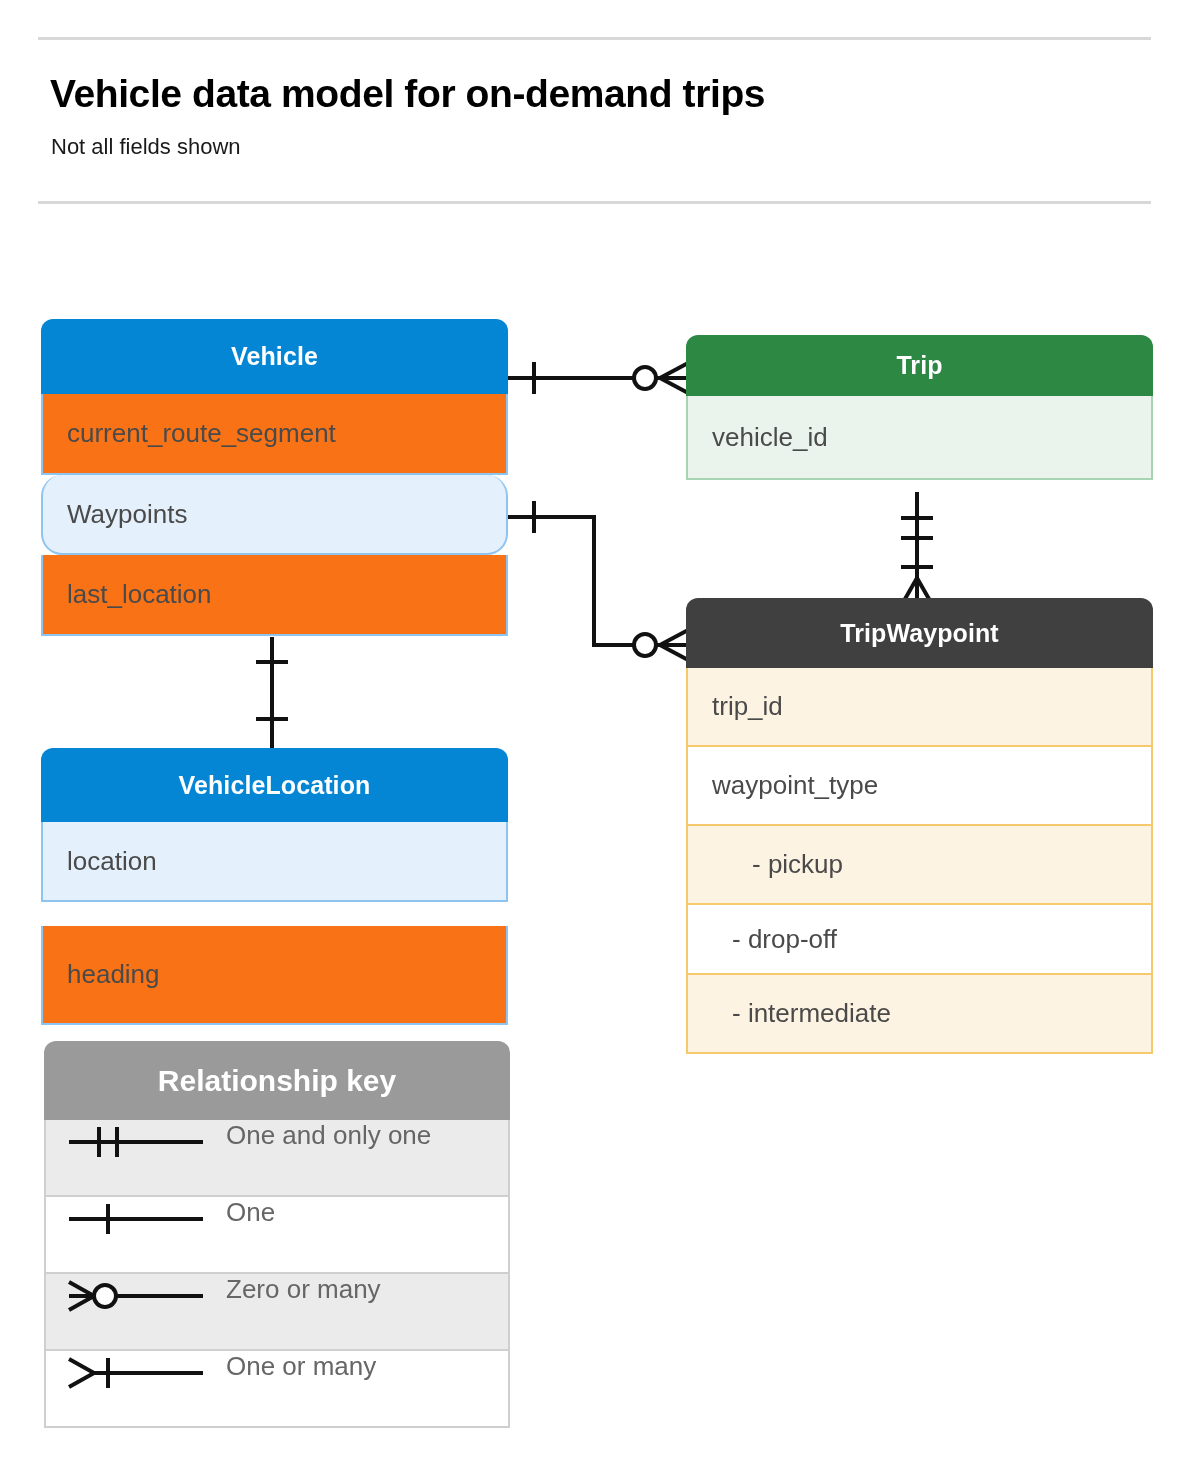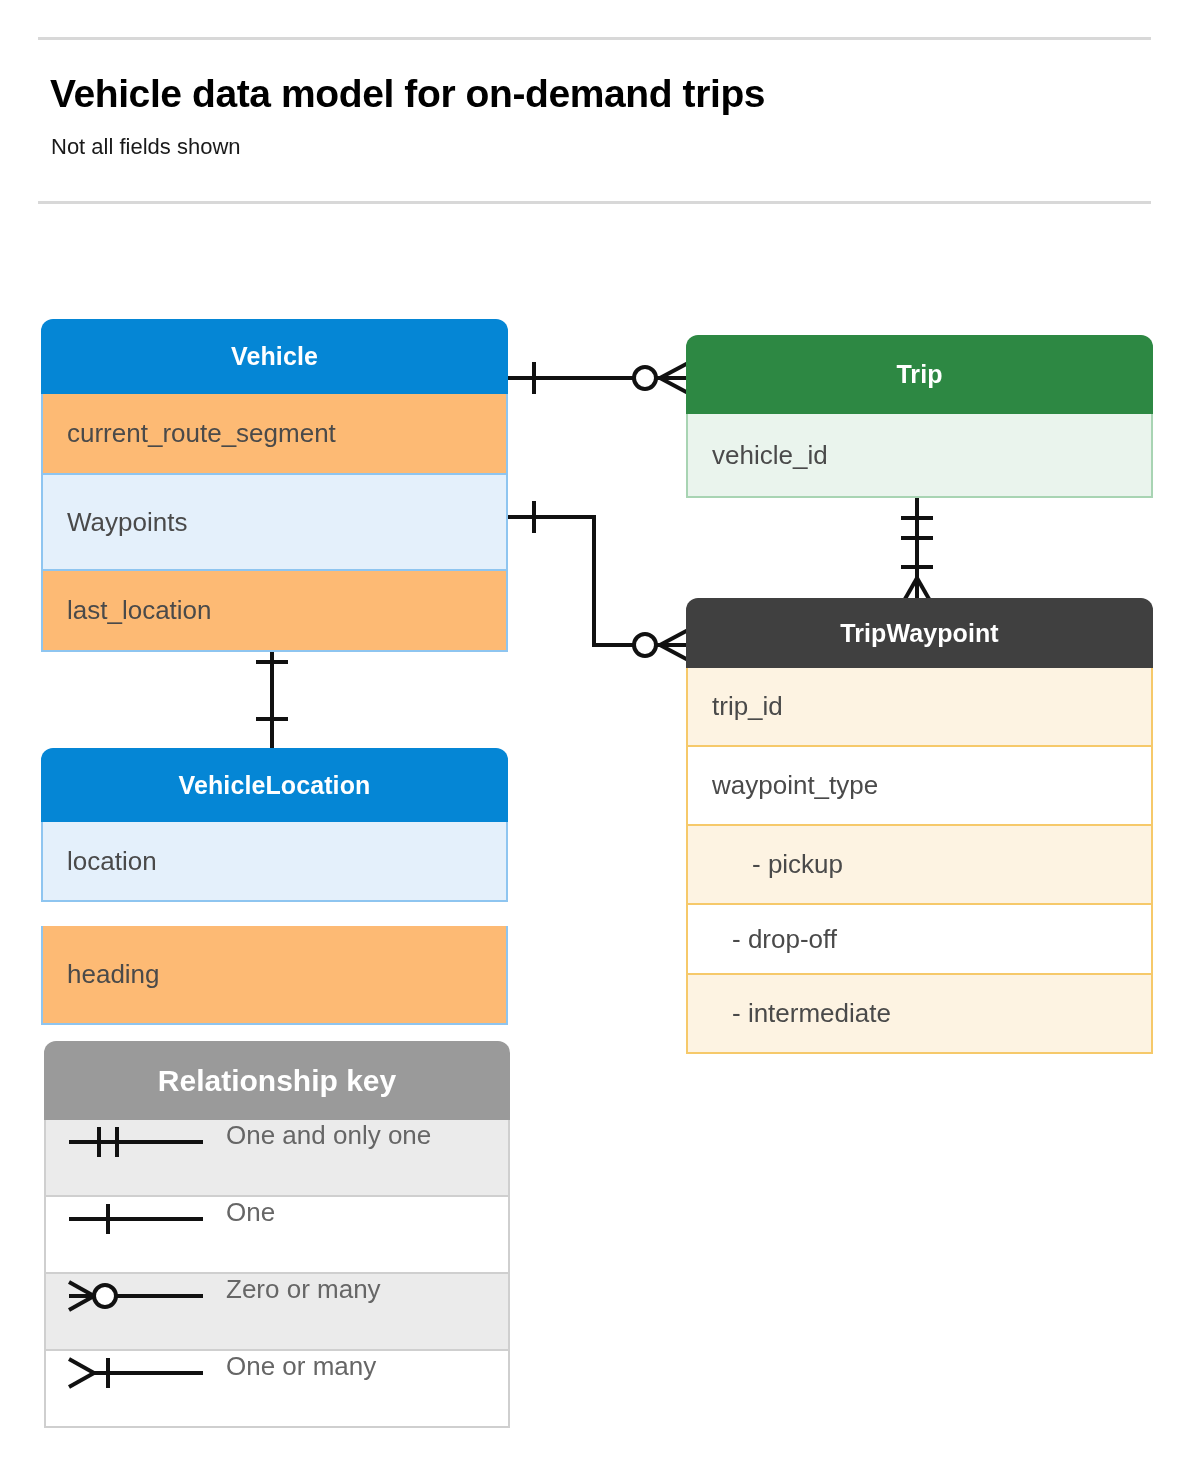--- a/index.html
+++ b/index.html
@@ -69,21 +69,21 @@
     border-left-style: solid;
     border-right-style: solid;
     border-bottom-style: solid;
     border-width: 2px;
   }
 
   
   .theme-blue .entity-header { background: #0586d5; }
   .theme-blue .entity-field { border-color: #8ec5f0; }
   .theme-blue .fill-alt { background: #e4f0fb; }
-  .theme-blue .fill-plain { background: #fdba74; }
+  .theme-blue .fill-plain { background: #f97316; }
 
   
   .theme-green .entity-header { background: #2d8843; }
   .theme-green .entity-field { border-color: #a8d4b3; }
   .theme-green .fill-alt { background: #eaf4ed; }
 
   
   .theme-orange .entity-header { background: #404040; }
   .theme-orange .entity-field { border-color: #f6c96a; }
   .theme-orange .fill-alt { background: #fdf3e2; }
@@ -189,26 +189,26 @@
       <line x1="272" y1="637" x2="272" y2="755"></line>
       <line x1="256" y1="662" x2="288" y2="662"></line>
       <line x1="256" y1="719" x2="288" y2="719"></line>
     </g>
   </g>
 </svg>
 
 <div class="entity theme-blue" id="entity-vehicle" style="left:41px; top:319px; width:467px;">
   <div class="entity-header" style="height:75px;">Vehicle</div>
   <div class="entity-field fill-plain" style="height:81px;">current_route_segment</div>
-  <div class="entity-field fill-alt" style="height:96px;">Waypoints</div>
+  <div class="entity-field fill-alt" style="height:80px;border-radius:21px;">Waypoints</div>
   <div class="entity-field fill-plain" style="height:81px;">last_location</div>
 </div>
 
 <div class="entity theme-green" id="entity-trip" style="left:686px; top:335px; width:467px;">
-  <div class="entity-header" style="height:79px;">Trip</div>
+  <div class="entity-header" style="height:61px;">Trip</div>
   <div class="entity-field fill-alt" style="height:84px;">vehicle_id</div>
 </div>
 
 <div class="entity theme-orange" id="entity-tripwaypoint" style="left:686px; top:598px; width:467px;">
   <div class="entity-header" style="height:70px;">TripWaypoint</div>
   <div class="entity-field fill-alt" style="height:79px;">trip_id</div>
   <div class="entity-field fill-plain" style="height:79px;">waypoint_type</div>
   <div class="entity-field fill-alt" style="height:79px; padding-left:64px;">-  pickup</div>
   <div class="entity-field fill-plain" style="height:70px; padding-left:44px;">-  drop-off</div>
   <div class="entity-field fill-alt" style="height:79px; padding-left:44px;">-  intermediate</div>

